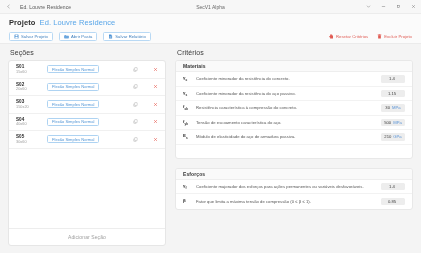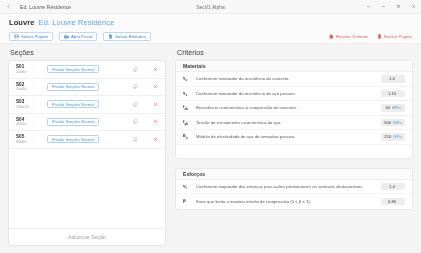--- a/index.html
+++ b/index.html
@@ -228,21 +228,21 @@
     </div>
     <div class="tb-btn">
       <svg class="ico" viewBox="0 0 10 10" fill="none" stroke="#7a7a7a" stroke-width="1" stroke-linecap="round">
         <path d="M2.8 2.8 L7.2 7.2 M7.2 2.8 L2.8 7.2"></path>
       </svg>
     </div>
   </div>
 </div>
 
 <div class="proj-header">
-  <span class="proj-label">Louvre</span>
+  <span class="proj-label">Projeto</span>
   <span class="proj-name">Ed. Louvre Residence</span>
 </div>
 
 <div class="toolbar">
 
   <div class="tbtn">
     <svg class="ico" viewBox="0 0 10 10">
       <rect x="1" y="1" width="8" height="8" rx="1" fill="#4e93d4"></rect>
       <rect x="3" y="1.4" width="4" height="3" fill="#ffffff"></rect>
       <rect x="2.6" y="5.6" width="4.8" height="3.4" fill="#ffffff"></rect>

